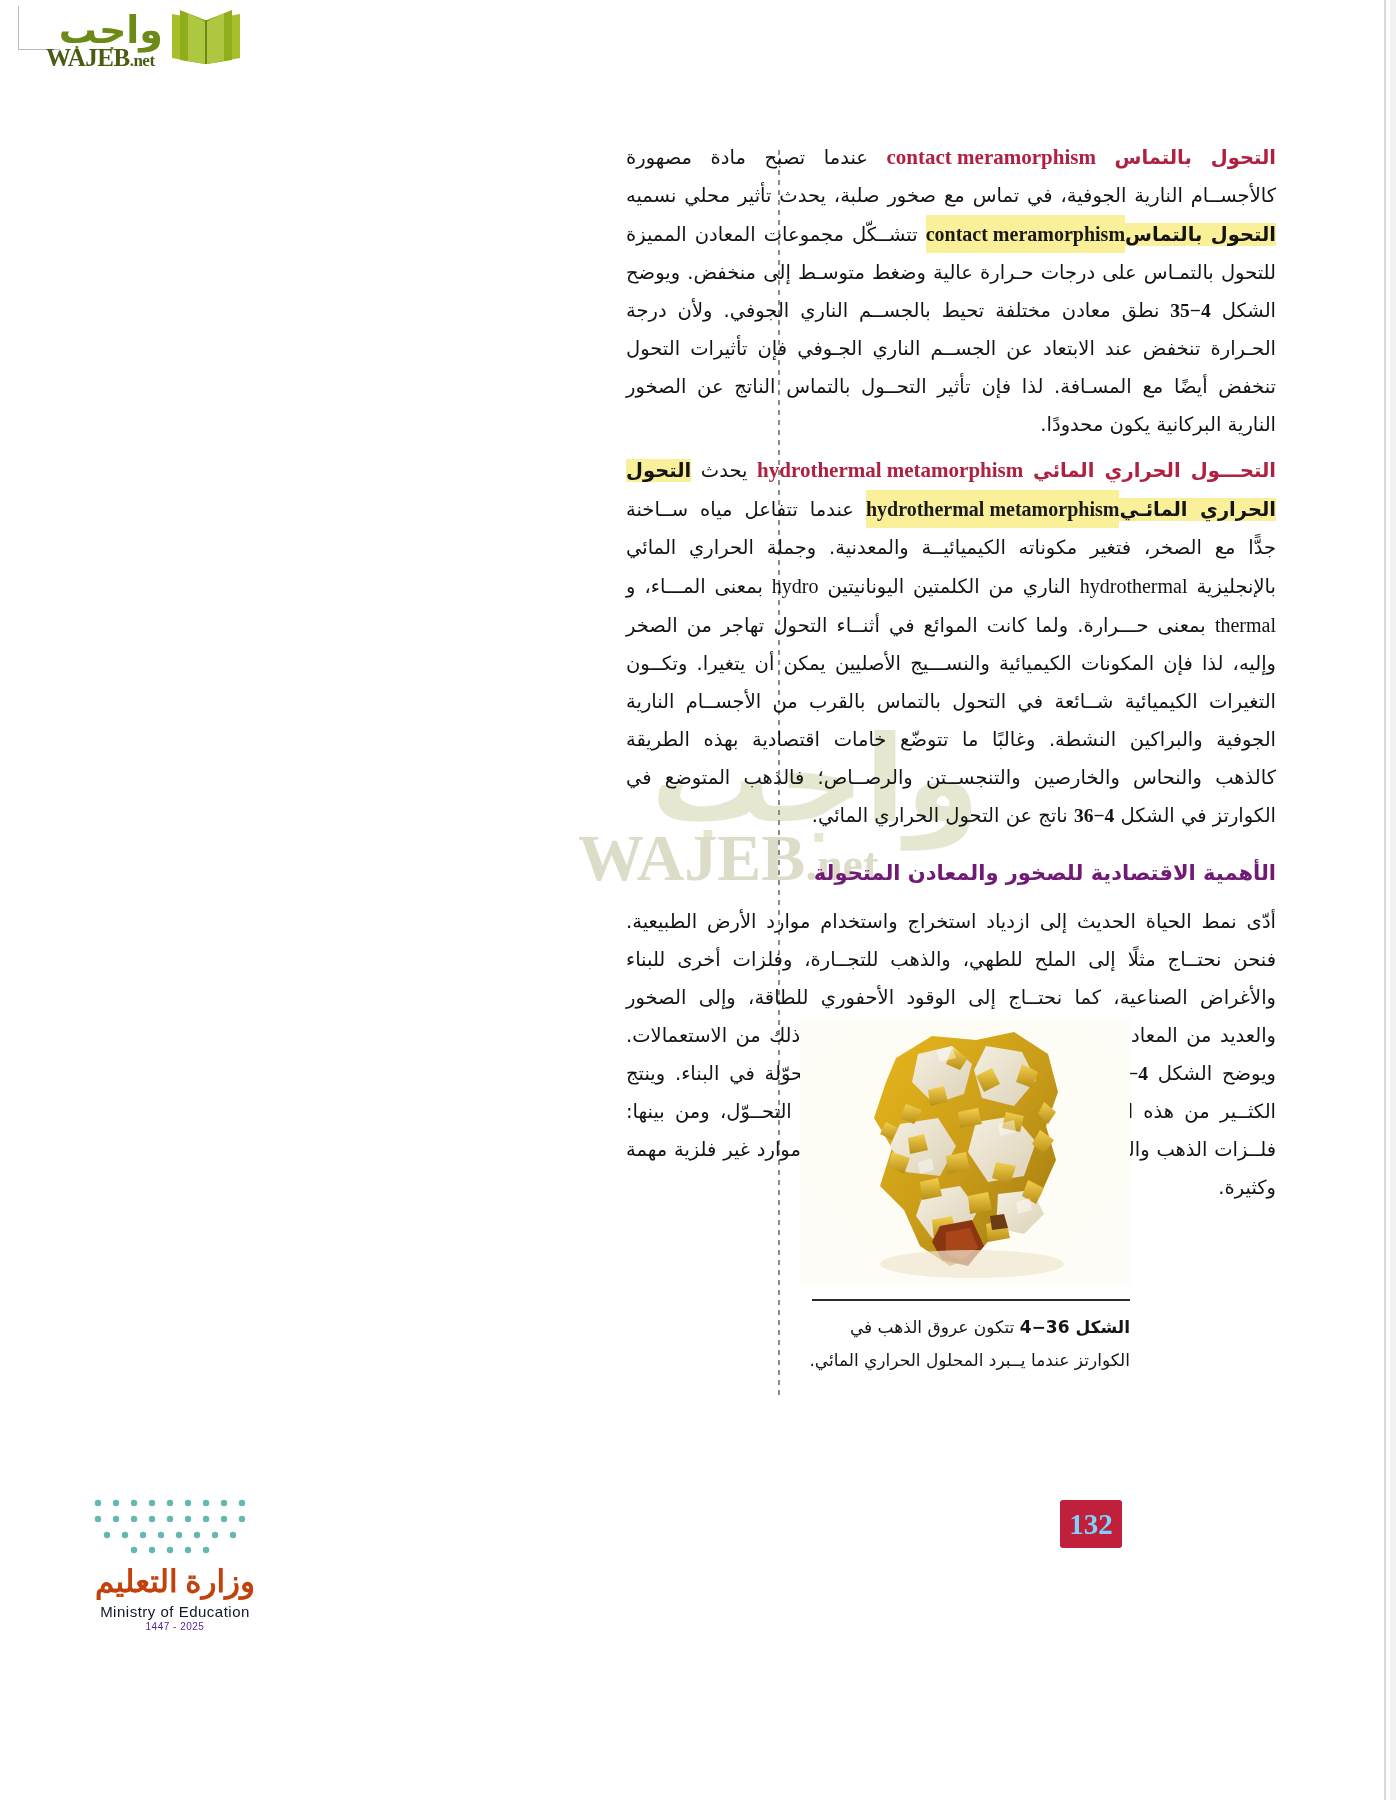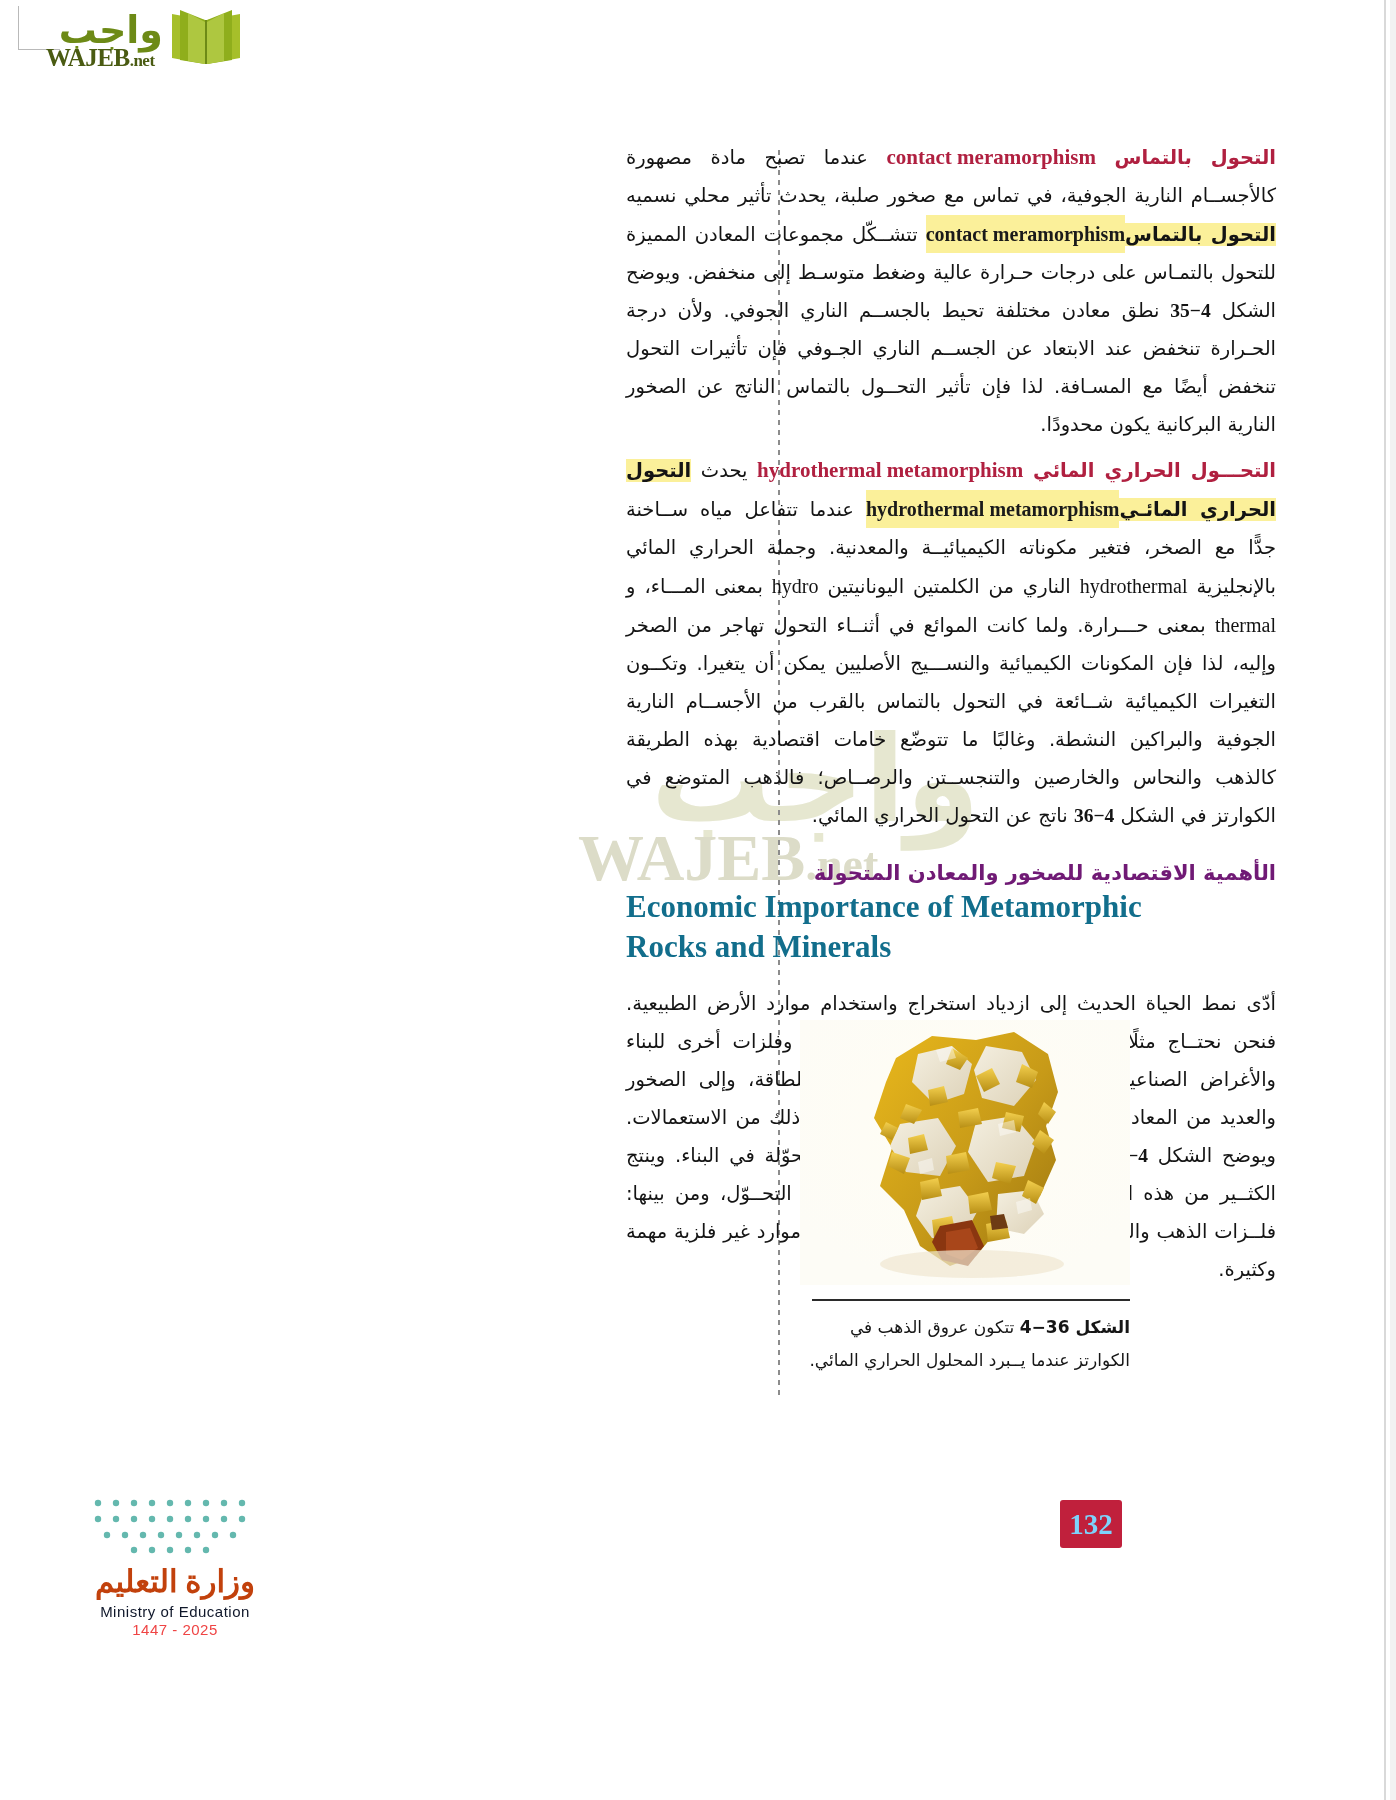--- a/index.html
+++ b/index.html
@@ -157,21 +157,21 @@
     font-family:Liberation Serif, serif;
     font-size:31px;font-weight:bold;color:#c2410c;direction:rtl;
     letter-spacing:1px;
   }
   .moe-en{
     font-family:"Liberation Sans", sans-serif;
     font-size:15px;color:#0f172a;margin-top:3px;letter-spacing:0.5px;
   }
   .moe-yr{
     font-family:"Liberation Sans", sans-serif;
-    font-size:15px;color:#ef4444;margin-top:1px;letter-spacing:0.5px;
+    font-size:10px;color:#4c1d95;margin-top:1px;letter-spacing:0.5px;
   }
   .pagenum{
     position:absolute;left:1060px;top:1500px;
     width:62px;height:48px;background:#c0203c;
     color:#7dd3fc;font-family:"Liberation Serif", serif;
     font-size:29px;font-weight:bold;
     display:flex;align-items:center;justify-content:center;
     border-radius:3px;
   }
 </style>
@@ -231,24 +231,20 @@
       <span class="en-inline">hydro</span>
       <span>بمعنى المـــاء، و</span>
       <span class="en-inline">thermal</span>
       <span>بمعنى حـــرارة. ولما كانت الموائع في أثنــاء التحول تهاجر من الصخر وإليه، لذا فإن المكونات الكيميائية والنســـيج الأصليين يمكن أن يتغيرا. وتكــون التغيرات الكيميائية شــائعة في التحول بالتماس بالقرب من الأجســام النارية الجوفية والبراكين النشطة. وغالبًا ما تتوضّع خامات اقتصادية بهذه الطريقة كالذهب والنحاس والخارصين والتنجســتن والرصــاص؛ فالذهب المتوضع في الكوارتز في الشكل</span>
       <span class="num">4−36</span>
       <span>ناتج عن التحول الحراري المائي.</span>
     </p>
 
     <div class="sec-head">
       <h2 class="sec-ar">الأهمية الاقتصادية للصخور والمعادن المتحولة</h2>
-      <h2 class="sec-en">
-        <span>Economic Importance of Metamorphic</span><br>
-        <span>Rocks and Minerals</span>
-      </h2>
     </div>
 
     <p class="body">
       <span>أدّى نمط الحياة الحديث إلى ازدياد استخراج واستخدام موارد الأرض الطبيعية. فنحن نحتــاج مثلًا إلى الملح للطهي، والذهب للتجــارة، وفلزات أخرى للبناء والأغراض الصناعية، كما نحتــاج إلى الوقود الأحفوري للطاقة، وإلى الصخور والعديد من المعادن في المستحضرات التجميلية، إلى غير ذلك من الاستعمالات. ويوضح الشكل</span>
       <span class="num">4−37</span>
       <span>مثالين لكيفية استعمال الصخور المتحوّلة في البناء. وينتج الكثــير من هذه المـوارد المعدنية الاقتصادية من عمليات التحــوّل، ومن بينها: فلــزات الذهب والفضة والنحاس والرصــاص، بالإضافة إلى موارد غير فلزية مهمة وكثيرة.</span>
     </p>
 
   </div>
 

